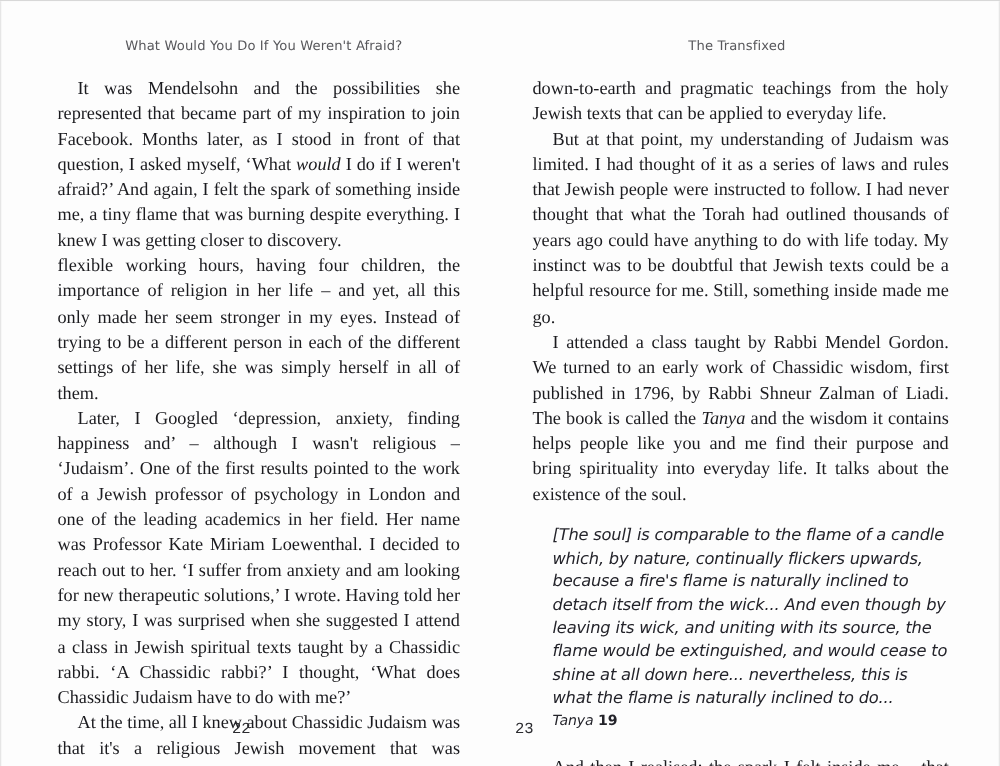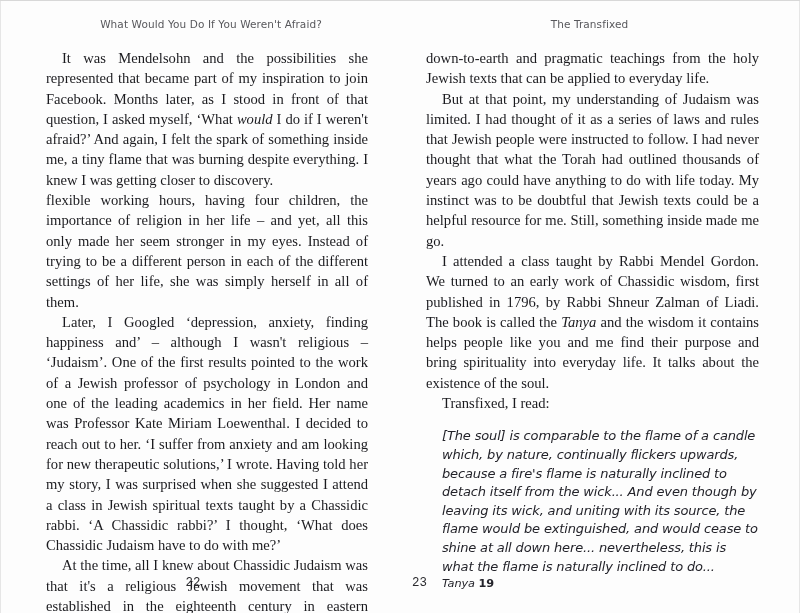--- a/index.html
+++ b/index.html
@@ -37,21 +37,21 @@
   .page.right {
     padding: 0 41px 0 26px;
     box-shadow: inset -1px 0 0 #e6e6e6;
   }
   .running-head {
     font-family: "DejaVu Sans", "Liberation Sans", sans-serif;
     font-size: 10.5px;
     color: #58585c;
     text-align: center;
     letter-spacing: 0.1px;
-    padding-top: 17px;
+    padding-top: 30px;
     height: 18px;
   }
   .page.left .running-head { padding-left: 8px; }
   .page.right .running-head { padding-right: 6px; }
 
   .body-col {
     margin-top: 12px;
   }
   p.para {
     margin: 0;
@@ -115,21 +115,20 @@
       </div>
     <div class="folio">22</div>
   </div>
 
   <div class="page right">
     <div class="running-head">The Transfixed</div>
     <div class="body-col" id="right-body-top">
         <p class="para first">down-to-earth and pragmatic teachings from the holy Jewish texts that can be applied to everyday life.</p>
         <p class="para">But at that point, my understanding of Judaism was limited. I had thought of it as a series of laws and rules that Jewish people were instructed to follow. I had never thought that what the Torah had outlined thousands of years ago could have anything to do with life today. My instinct was to be doubtful that Jewish texts could be a helpful resource for me. Still, something inside made me go.</p>
         <p class="para">I attended a class taught by Rabbi Mendel Gordon. We turned to an early work of Chassidic wisdom, first published in 1796, by Rabbi Shneur Zalman of Liadi. The book is called the <em>Tanya</em> and the wisdom it contains helps people like you and me find their purpose and bring spirituality into everyday life. It talks about the existence of the soul.</p>
-        <p class="para">Transfixed, I read:</p>
       </div>
     <blockquote class="pull">[The soul] is comparable to the flame of a candle which, by nature, continually flickers upwards, because a fire's flame is naturally inclined to detach itself from the wick... And even though by leaving its wick, and uniting with its source, the flame would be extinguished, and would cease to shine at all down here... nevertheless, this is what the flame is naturally inclined to do...</blockquote>
     <div class="pull-attr">
       <span class="src">Tanya</span><span> </span><span class="num">19</span>
     </div>
     <div class="body-col after-quote" id="right-body-bottom">
         <p class="para">And then I realised: the spark I felt inside me – that something I couldn't name or define – wasn't anything to do with my upbringing, my experiences or my thoughts. It was my . And this image of a flame,</p>
       </div>
     <div class="folio">23</div>
   </div>

